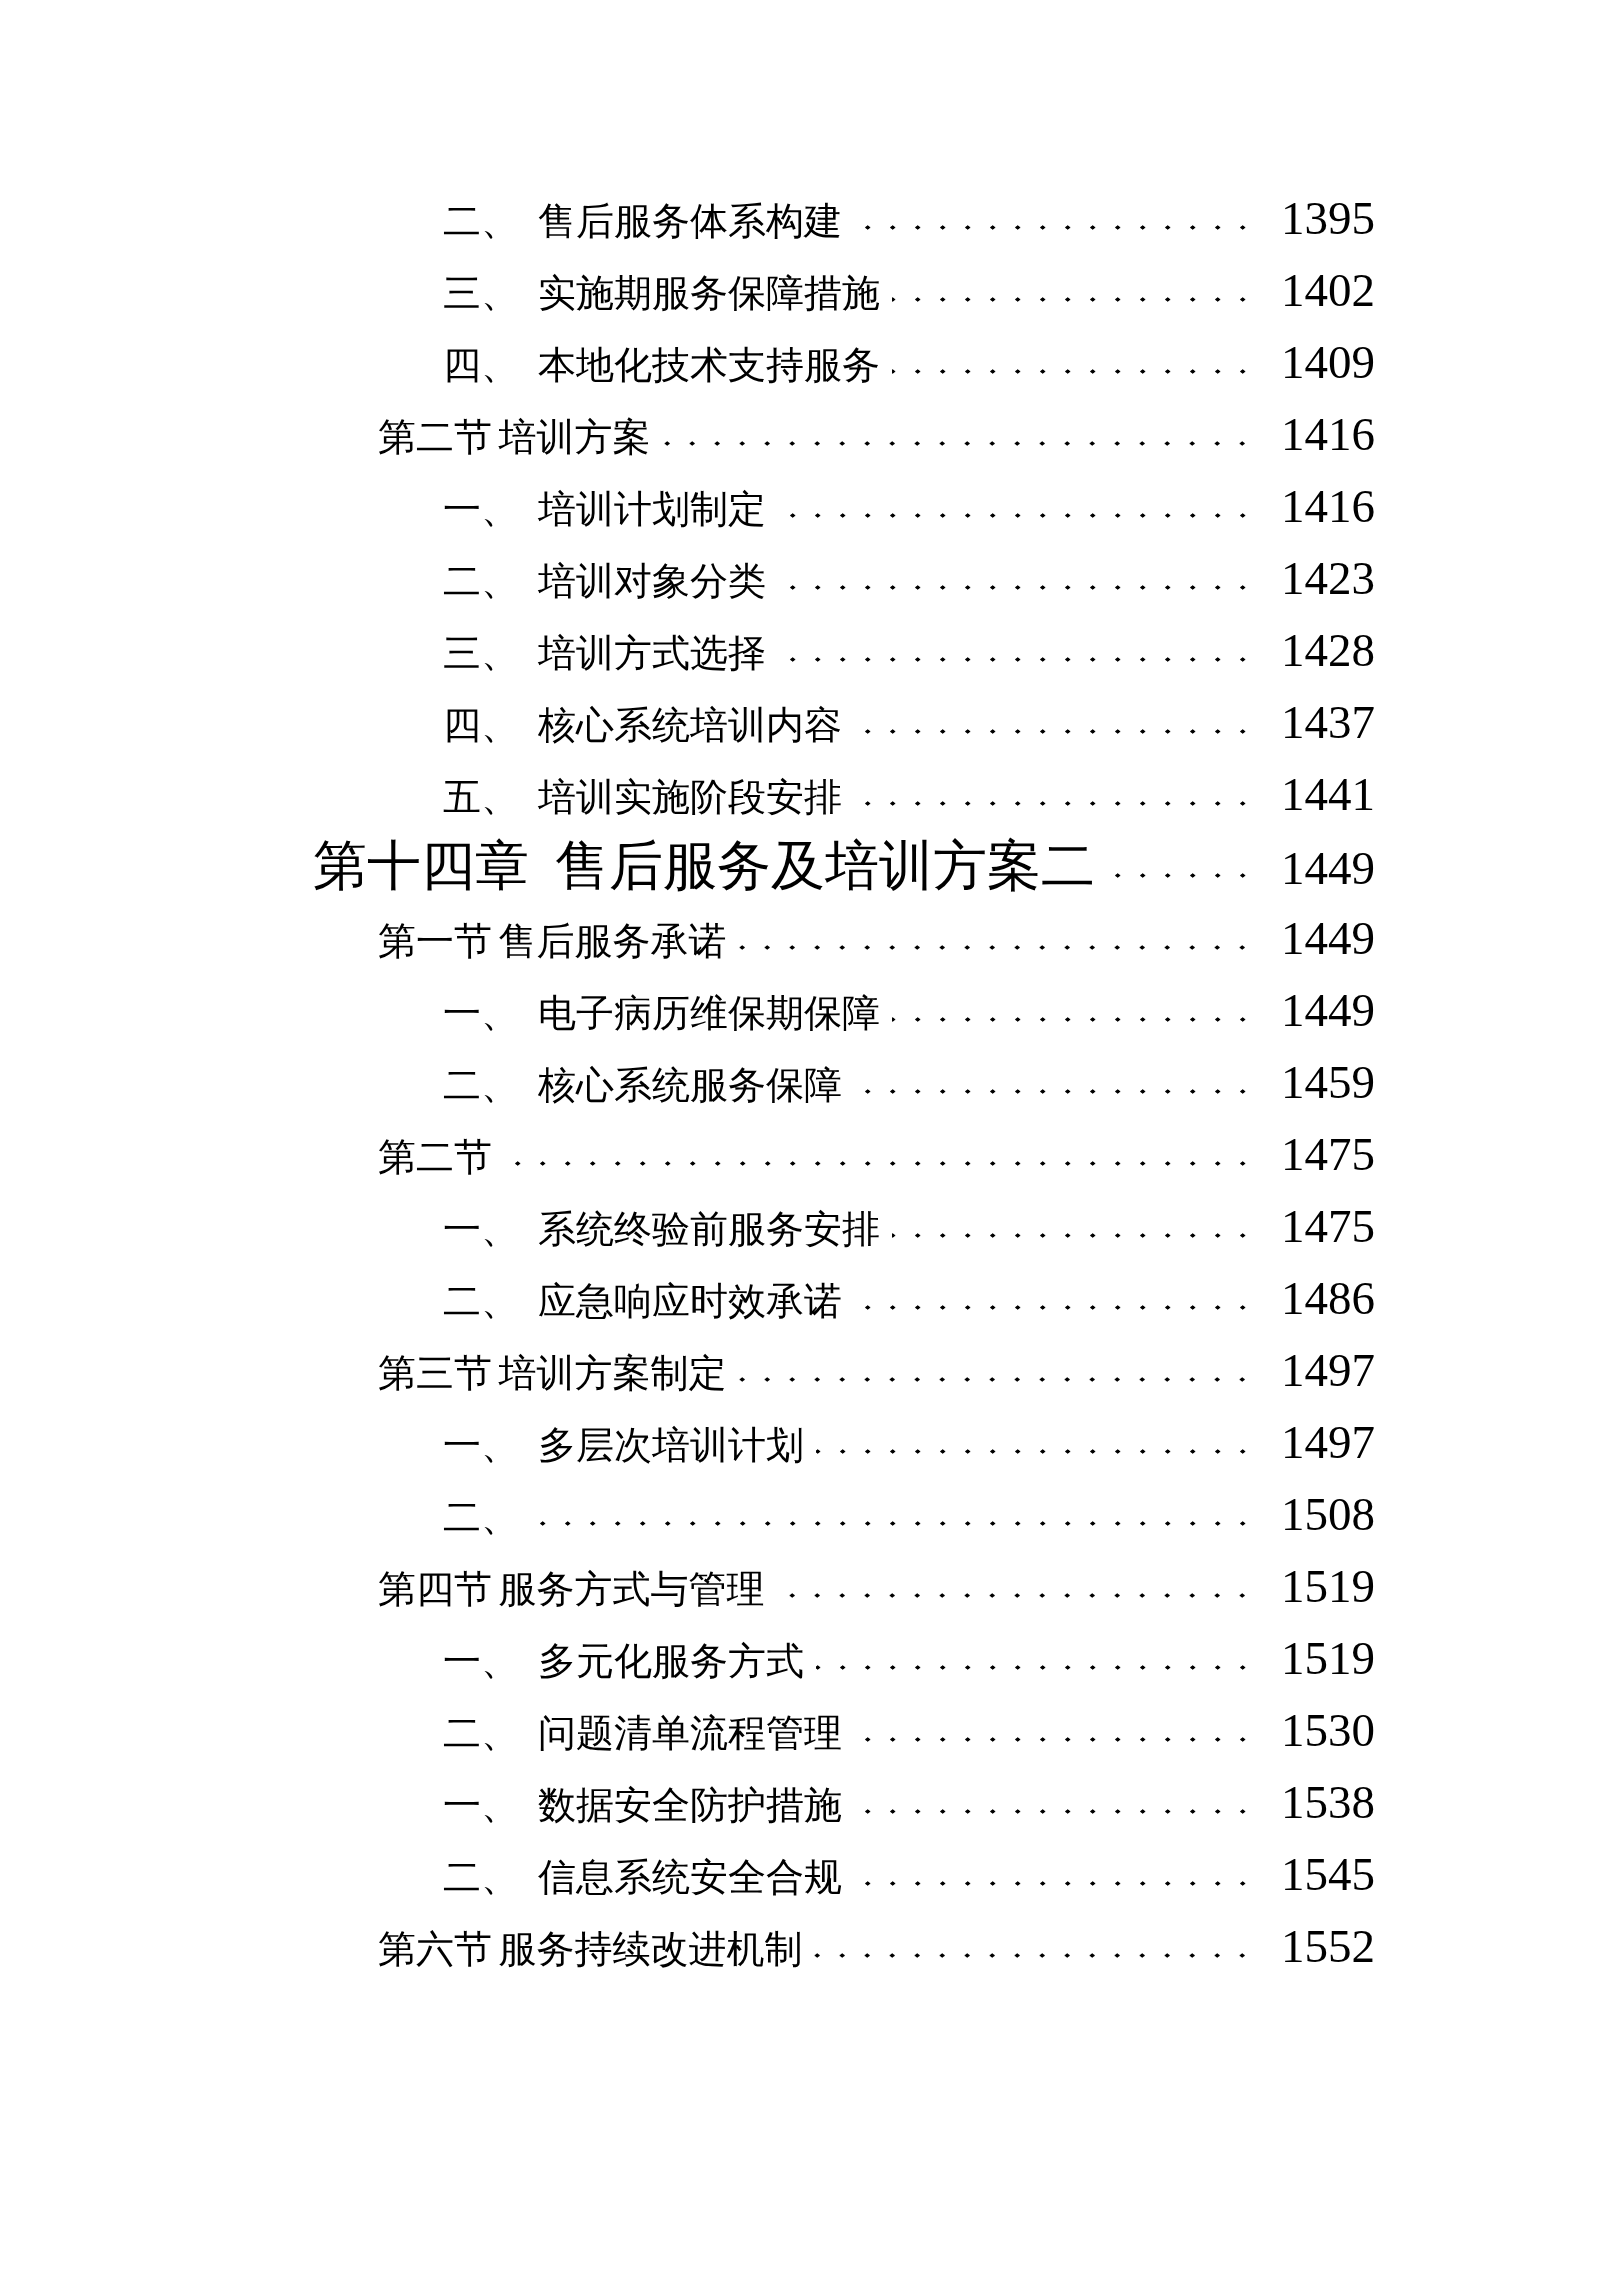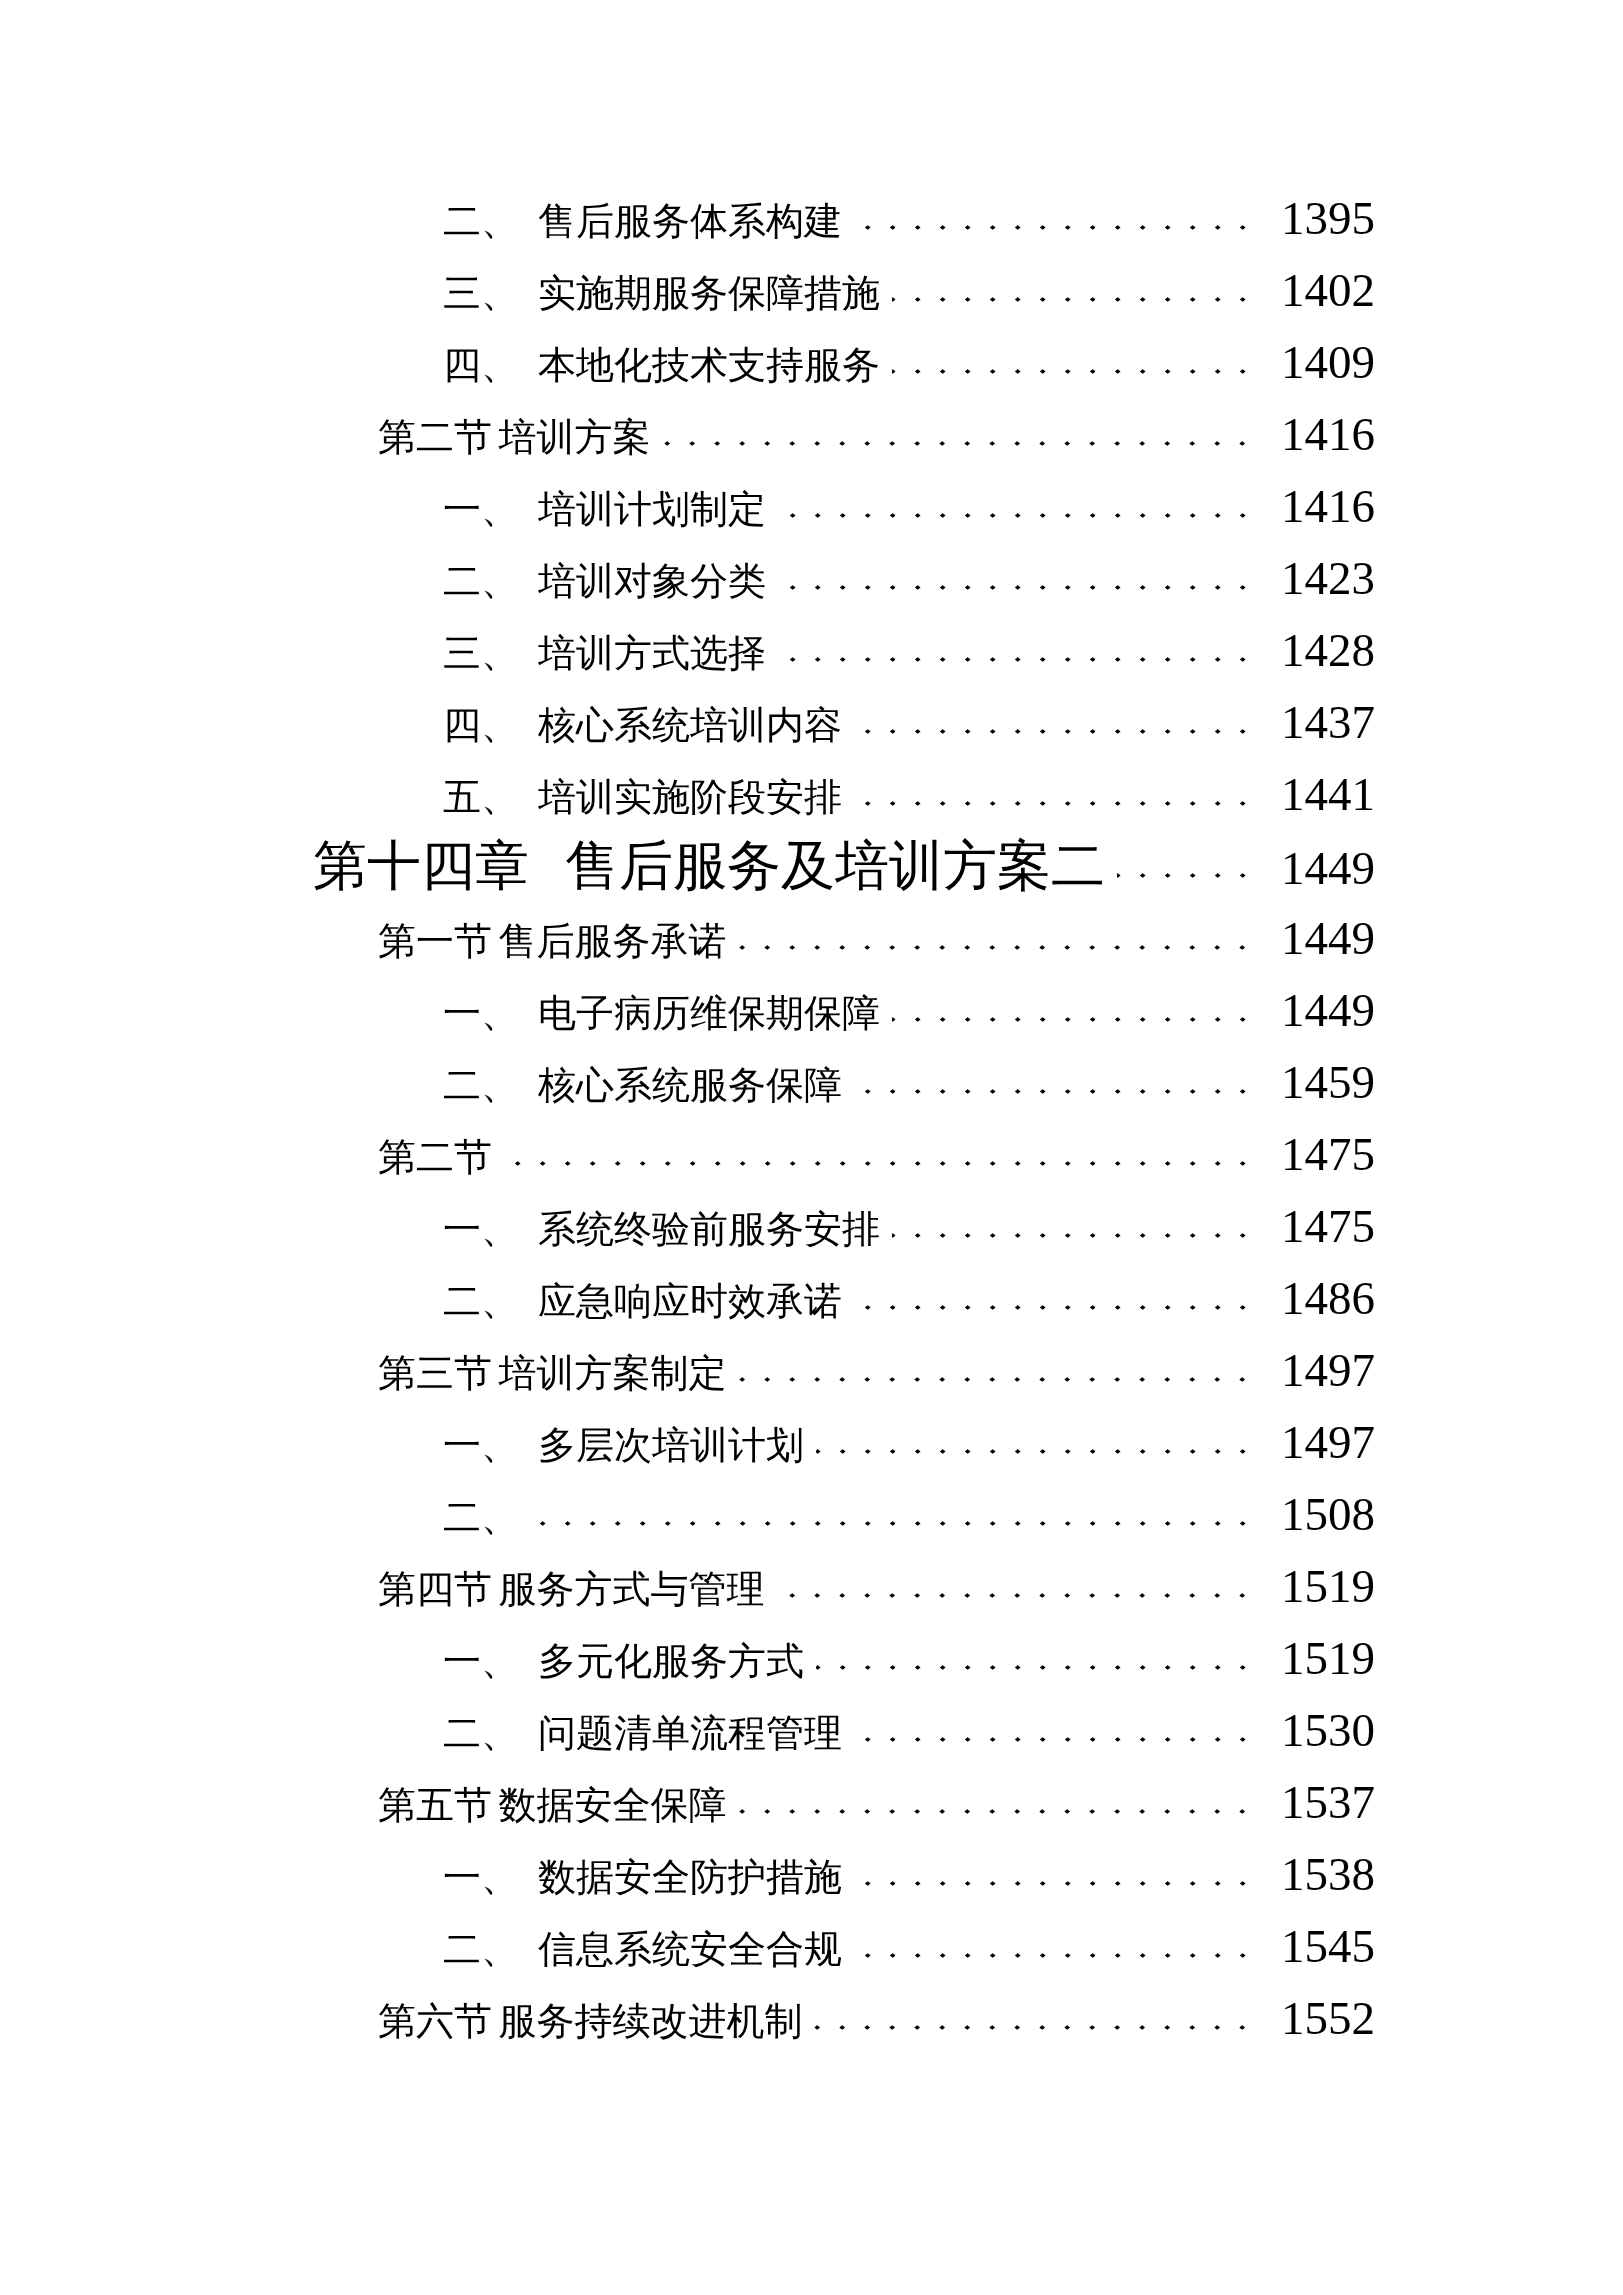--- a/index.html
+++ b/index.html
@@ -36,21 +36,21 @@
   .toc-row .num,
   .toc-row .title {
     flex: 0 0 auto;
   }
   
   .lvl2 { margin-left: 65px; }
   .lvl3 { margin-left: 130px; }
   
   .lvl1 .num, .lvl1 .title { font-size: 54px; }
   
-  .lvl1 .title { margin-left: 36px; }
+  .lvl1 .title { margin-left: 26px; }
   .lvl2 .title { margin-left: 6.5px; }
   .lvl3 .title { margin-left: 19px; }
   
   .dots {
     flex: 1 1 auto;
     align-self: stretch;
     margin-left: 11.8px;
     margin-right: 26px;
     background-image: radial-gradient(circle 2.3px at 50% 50%, #000000 2px, rgba(0,0,0,0) 2.3px);
     background-size: 25px 5.2px;
@@ -190,26 +190,20 @@
     <span class="title">多元化服务方式</span>
     <span class="dots"></span>
     <span class="page-num">1519</span>
   </div>
       <div class="toc-row lvl3">
     <span class="num">二、</span>
     <span class="title">问题清单流程管理</span>
     <span class="dots"></span>
     <span class="page-num">1530</span>
   </div>
-      <div class="toc-row lvl2">
-    <span class="num">第五节</span>
-    <span class="title">数据安全保障</span>
-    <span class="dots"></span>
-    <span class="page-num">1537</span>
-  </div>
       <div class="toc-row lvl3">
     <span class="num">一、</span>
     <span class="title">数据安全防护措施</span>
     <span class="dots"></span>
     <span class="page-num">1538</span>
   </div>
       <div class="toc-row lvl3">
     <span class="num">二、</span>
     <span class="title">信息系统安全合规</span>
     <span class="dots"></span>

